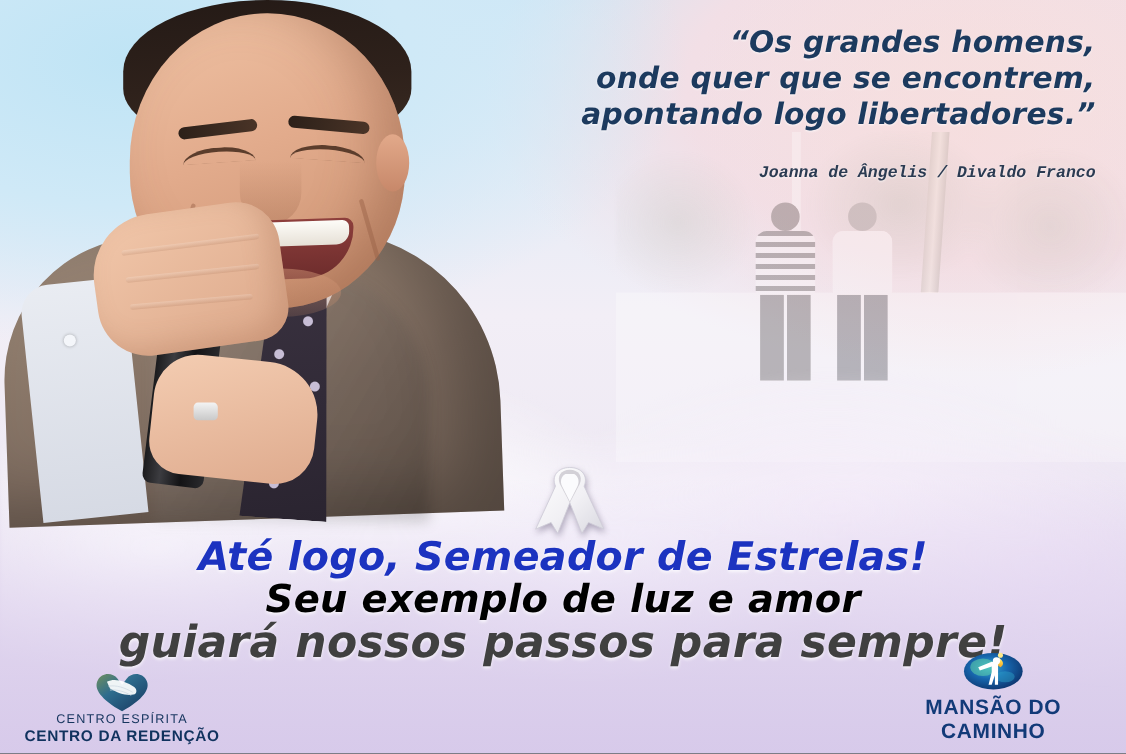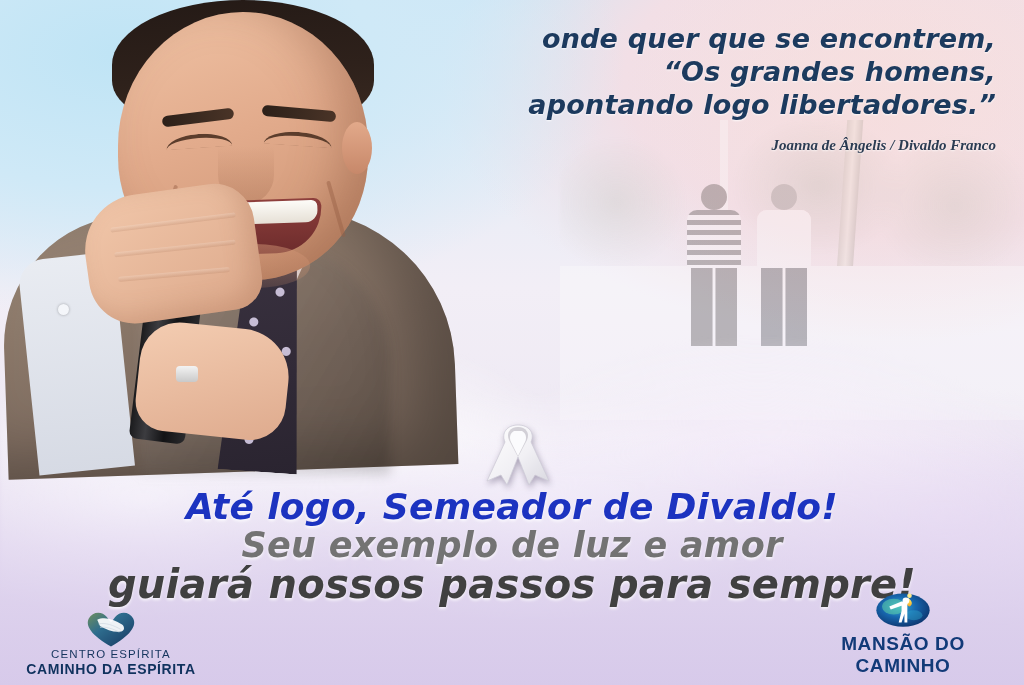--- a/index.html
+++ b/index.html
@@ -233,22 +233,22 @@
   .quote-line{
     font-family:"DejaVu Sans",sans-serif;
     font-style:italic;font-weight:bold;
     font-size:27px;line-height:33px;
     letter-spacing:.2px;
     color:#1c3a5e;
     text-shadow:0 1px 2px rgba(255,255,255,.8);
     white-space:nowrap;
   }
   .quote-attr{
-    margin-top:16px;
-    font-family:Liberation Serif, serif;
+    margin-top:28px;
+    font-family:Liberation Mono, monospace;
     font-style:italic;font-weight:bold;
     font-size:15px;color:#2b3b52;
     text-shadow:0 1px 2px rgba(255,255,255,.75);
   }
 
   
   .ribbon{
     position:absolute;left:481px;top:409px;width:74px;height:76px;
     filter:drop-shadow(1px 3px 3px rgba(90,80,110,.45));
   }
@@ -259,21 +259,21 @@
   }
   .hl-line{
     font-family:"DejaVu Sans",sans-serif;
     font-style:italic;font-weight:bold;
     line-height:39px;
     letter-spacing:.3px;
     text-shadow:0 2px 3px rgba(255,255,255,.75);
     white-space:nowrap;
   }
   .hl-1{font-size:36px;color:#1c33c0;}
-  .hl-2{font-size:35px;color:#737373;}
+  .hl-2{font-size:35px;color:#000000;}
   .hl-3{font-size:40px;color:#404040;}
 
   
   .logo{
     position:absolute;bottom:8px;text-align:center;
   }
   .logo-left{left:16px;width:190px;}
   .logo-right{right:16px;width:210px;}
   .logo-mark{height:40px;display:flex;align-items:center;justify-content:center;}
   .logo-txt-sm{
@@ -347,43 +347,43 @@
     <div class="pt-mic-head"></div>
     <div class="pt-hand"></div>
     <div class="pt-finger f1"></div>
     <div class="pt-finger f2"></div>
     <div class="pt-finger f3"></div>
     <div class="pt-lowerhand"></div>
     <div class="pt-ring"></div>
   </div>
 
   <div class="quote">
+    <div class="quote-line">“Os grandes homens,</div>
     <div class="quote-line">onde quer que se encontrem,</div>
-    <div class="quote-line">“Os grandes homens,</div>
     <div class="quote-line">apontando logo libertadores.”</div>
     <div class="quote-attr">Joanna de Ângelis / Divaldo Franco</div>
   </div>
 
   <div class="ribbon">
     <svg viewBox="0 0 74 76" width="74" height="76" aria-hidden="true">
       <defs>
         <linearGradient id="rgrad" x1="0" y1="0" x2="1" y2="1">
           <stop offset="0%" stop-color="#ffffff"></stop>
           <stop offset="55%" stop-color="#f1f0f4"></stop>
           <stop offset="100%" stop-color="#d9d8e0"></stop>
         </linearGradient>
       </defs>
       <path d="M37 16 C26 16 20 24 24 33 L6 72 L20 66 L26 76 L37 48 L48 76 L54 66 L68 72 L50 33 C54 24 48 16 37 16 Z" fill="url(#rgrad)" stroke="#cfcdd8" stroke-width="0.8"></path>
       <path d="M37 18 C29 18 25 24 28 31 L37 48 L46 31 C49 24 45 18 37 18 Z" fill="#8e8a99" opacity=".35"></path>
       <path d="M33 22 C29 24 28 29 30 33 L37 47 L44 33 C46 29 45 24 41 22 Z" fill="#fbfbfd"></path>
     </svg>
   </div>
 
   <div class="headline">
-    <div class="hl-line hl-1">Até logo, Semeador de Divaldo!</div>
+    <div class="hl-line hl-1">Até logo, Semeador de Estrelas!</div>
     <div class="hl-line hl-2">Seu exemplo de luz e amor</div>
     <div class="hl-line hl-3">guiará nossos passos para sempre!</div>
   </div>
 
   <div class="logo logo-left">
     <div class="logo-mark">
       <svg viewBox="0 0 80 58" width="70" height="40" aria-hidden="true">
         <defs>
           <linearGradient id="hg" x1="0" y1="0" x2="1" y2="1">
             <stop offset="0%" stop-color="#6f8f5e"></stop>
@@ -391,21 +391,21 @@
             <stop offset="100%" stop-color="#16365f"></stop>
           </linearGradient>
         </defs>
         <path d="M40 56 C12 40 2 26 8 15 C13 5 27 4 34 13 L40 21 L46 13 C53 4 67 5 72 15 C78 26 68 40 40 56 Z" fill="url(#hg)"></path>
         <path d="M20 17 C30 12 44 16 56 24 C60 27 60 33 55 34 C46 36 34 32 24 26 Z" fill="#ffffff" opacity=".92"></path>
         <path d="M22 23 C32 21 44 25 54 31" stroke="#cfd9e2" stroke-width="1.3" fill="none" opacity=".8"></path>
         <path d="M24 28 C33 27 43 30 52 35" stroke="#cfd9e2" stroke-width="1.3" fill="none" opacity=".8"></path>
       </svg>
     </div>
     <div class="logo-txt-sm">CENTRO ESPÍRITA</div>
-    <div class="logo-txt-lg">CAMINHO DA ESPÍRITA</div>
+    <div class="logo-txt-lg">CENTRO DA REDENÇÃO</div>
   </div>
 
   <div class="logo logo-right">
     <div class="logo-mark">
       <svg viewBox="0 0 86 56" width="62" height="42" aria-hidden="true">
         <defs>
           <radialGradient id="gg" cx="42%" cy="40%" r="70%">
             <stop offset="0%" stop-color="#39b3d8"></stop>
             <stop offset="45%" stop-color="#1766ad"></stop>
             <stop offset="100%" stop-color="#0b2c63"></stop>

